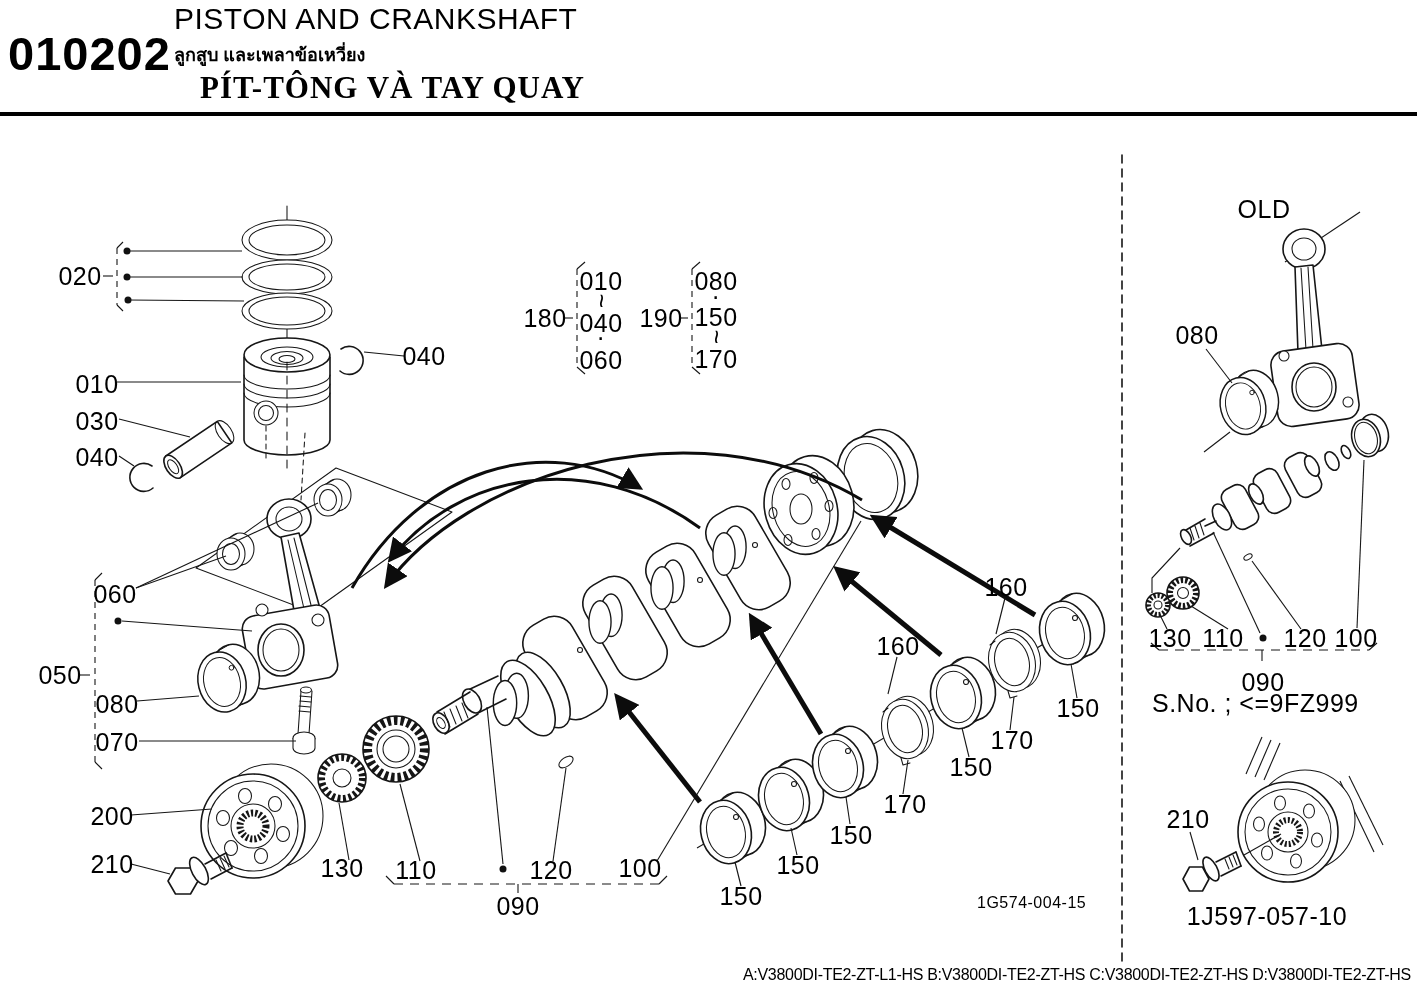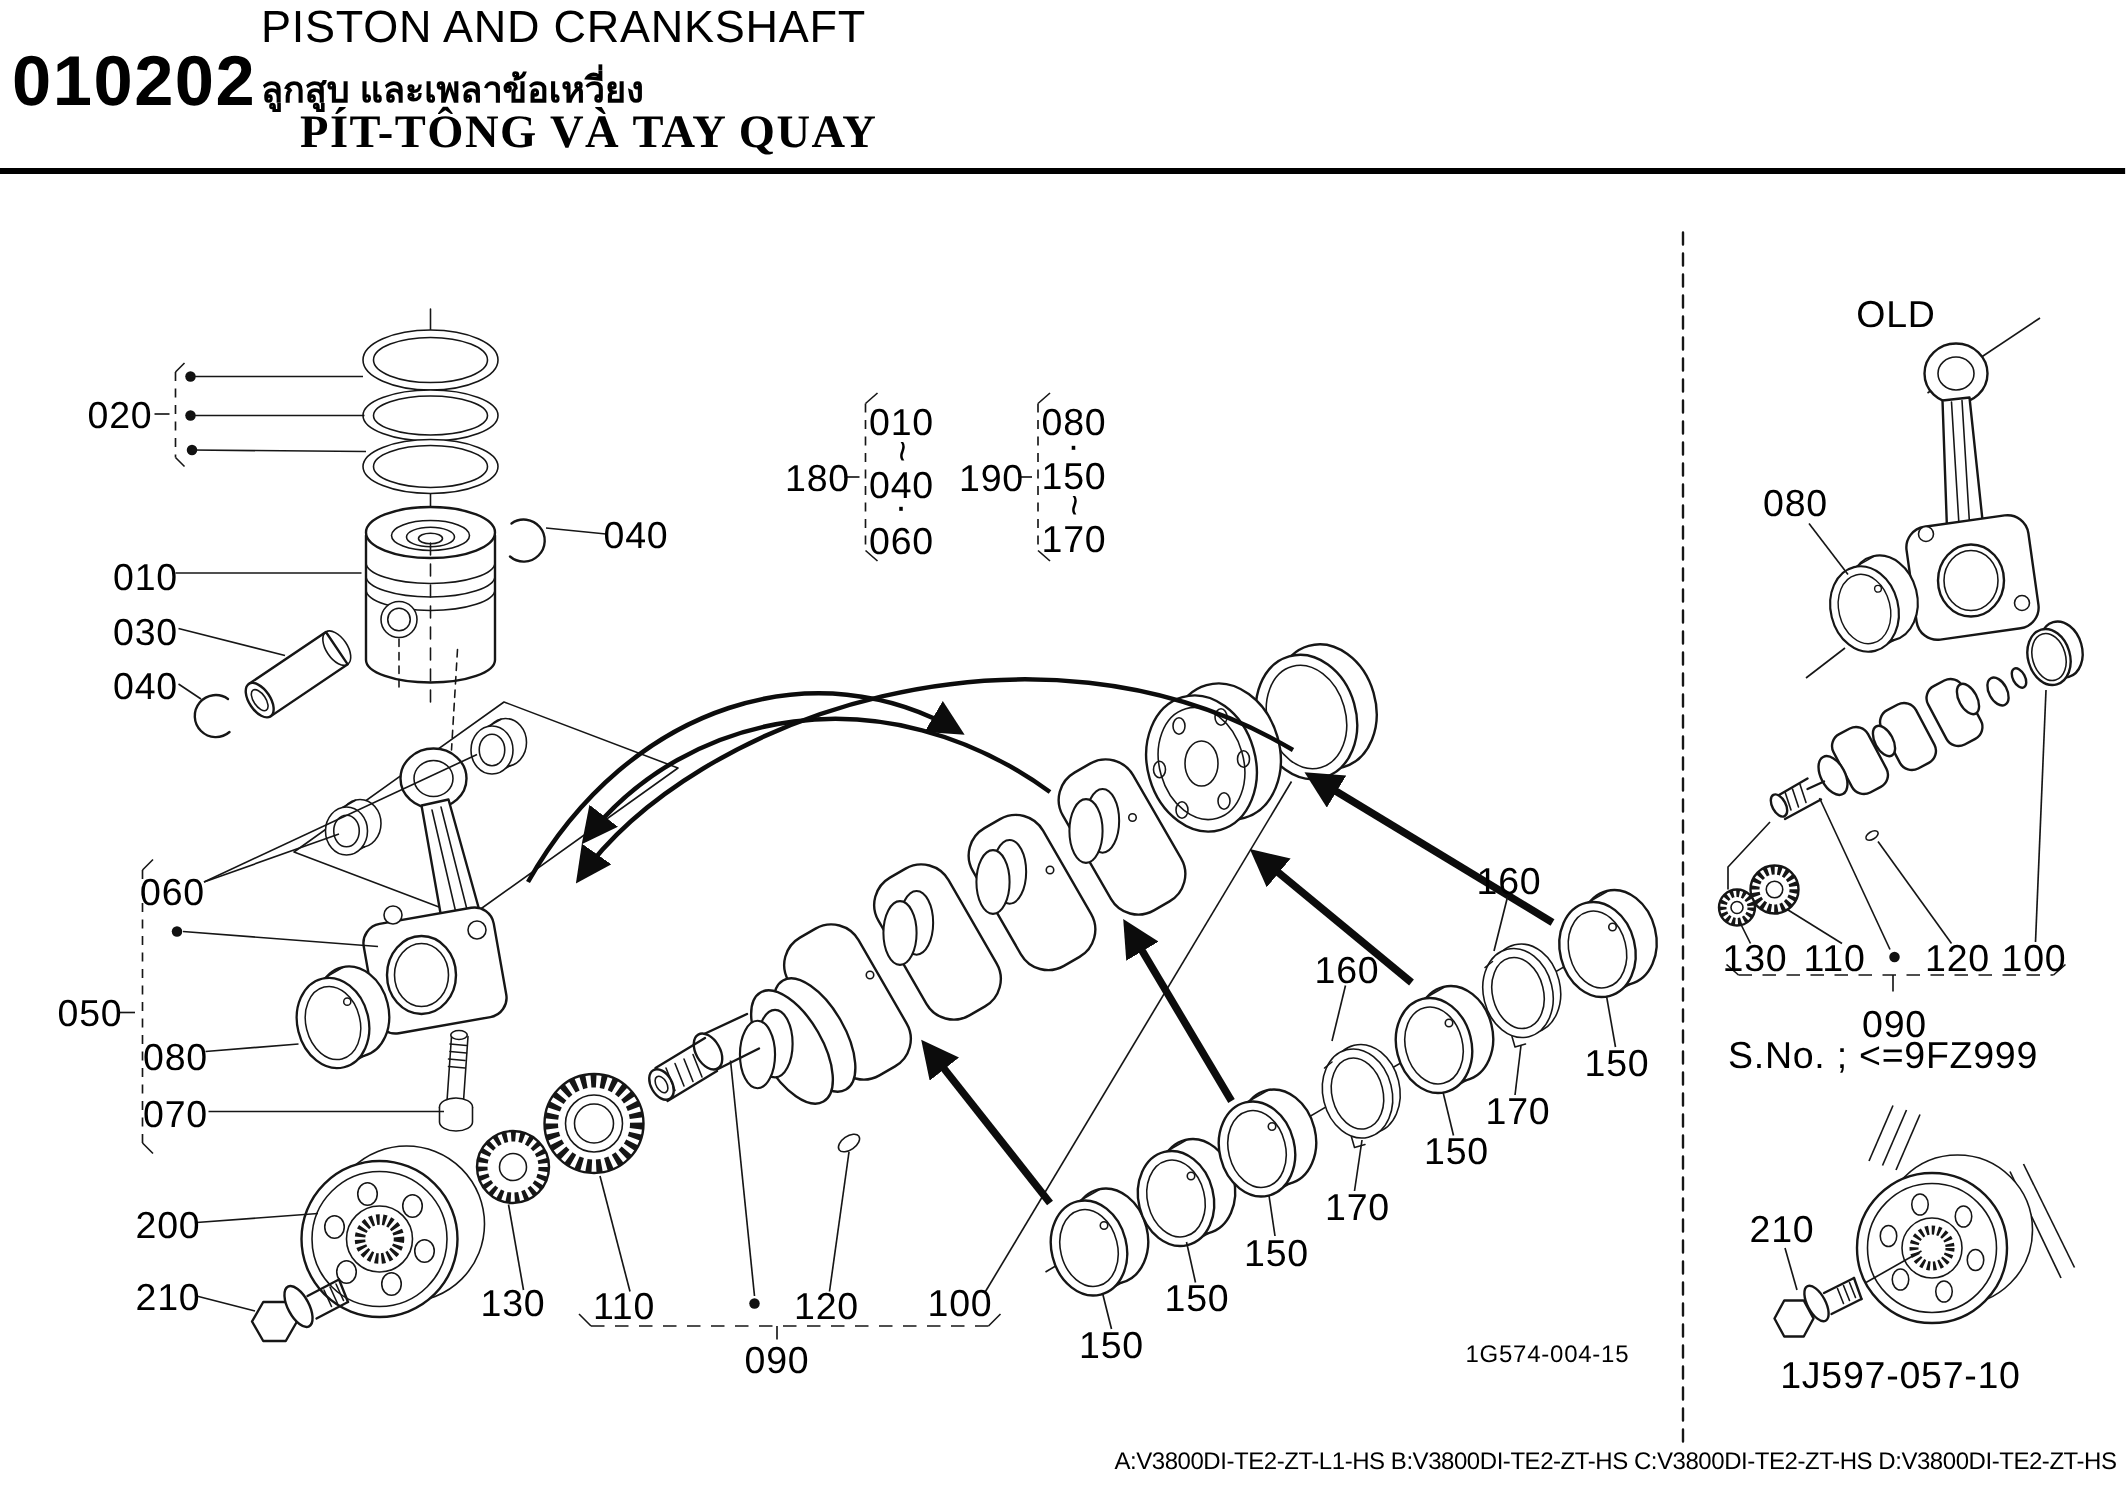--- a/index.html
+++ b/index.html
@@ -1,20 +1,20 @@
 <!DOCTYPE html>
 <html><head>
 <meta charset="utf-8">
 <style>
   html,body{margin:0;padding:0;background:#fff;}
   .stage{position:relative;width:1417px;height:1000px;background:#fff;overflow:hidden;
          font-family:"Liberation Sans",sans-serif;color:#000;}
   .hdr-code{position:absolute;left:8px;top:26px;font-size:47px;font-weight:700;letter-spacing:1px;}
   .hdr-en{position:absolute;left:174px;top:2px;font-size:30px;font-weight:400;letter-spacing:.5px;}
-  .hdr-th{position:absolute;left:174px;top:40px;font-size:24px;font-weight:700;}
+  .hdr-th{position:absolute;left:174px;top:40px;font-size:18px;font-weight:700;}
   .hdr-vi{position:absolute;left:174px;top:70px;font-size:31px;font-weight:700;
           font-family:"Liberation Serif",serif;letter-spacing:1px;margin-left:26px;}
   .hdr-rule{position:absolute;left:0;top:112px;width:1417px;height:4px;background:#000;}
   .ftr-models{position:absolute;right:6px;top:966px;font-size:16px;letter-spacing:-0.3px;white-space:pre;}
   svg{position:absolute;left:0;top:0;}
   .ln{stroke:#161616;fill:none;stroke-width:1.6;stroke-linecap:round;stroke-linejoin:round;}
   .thin{stroke-width:1.05;}
   .fw{fill:#fff;stroke:#161616;stroke-width:1.6;stroke-linejoin:round;}
   .fwt{fill:#fff;stroke:#161616;stroke-width:1.05;}
   .ldr{stroke:#161616;stroke-width:1.1;fill:none;}

